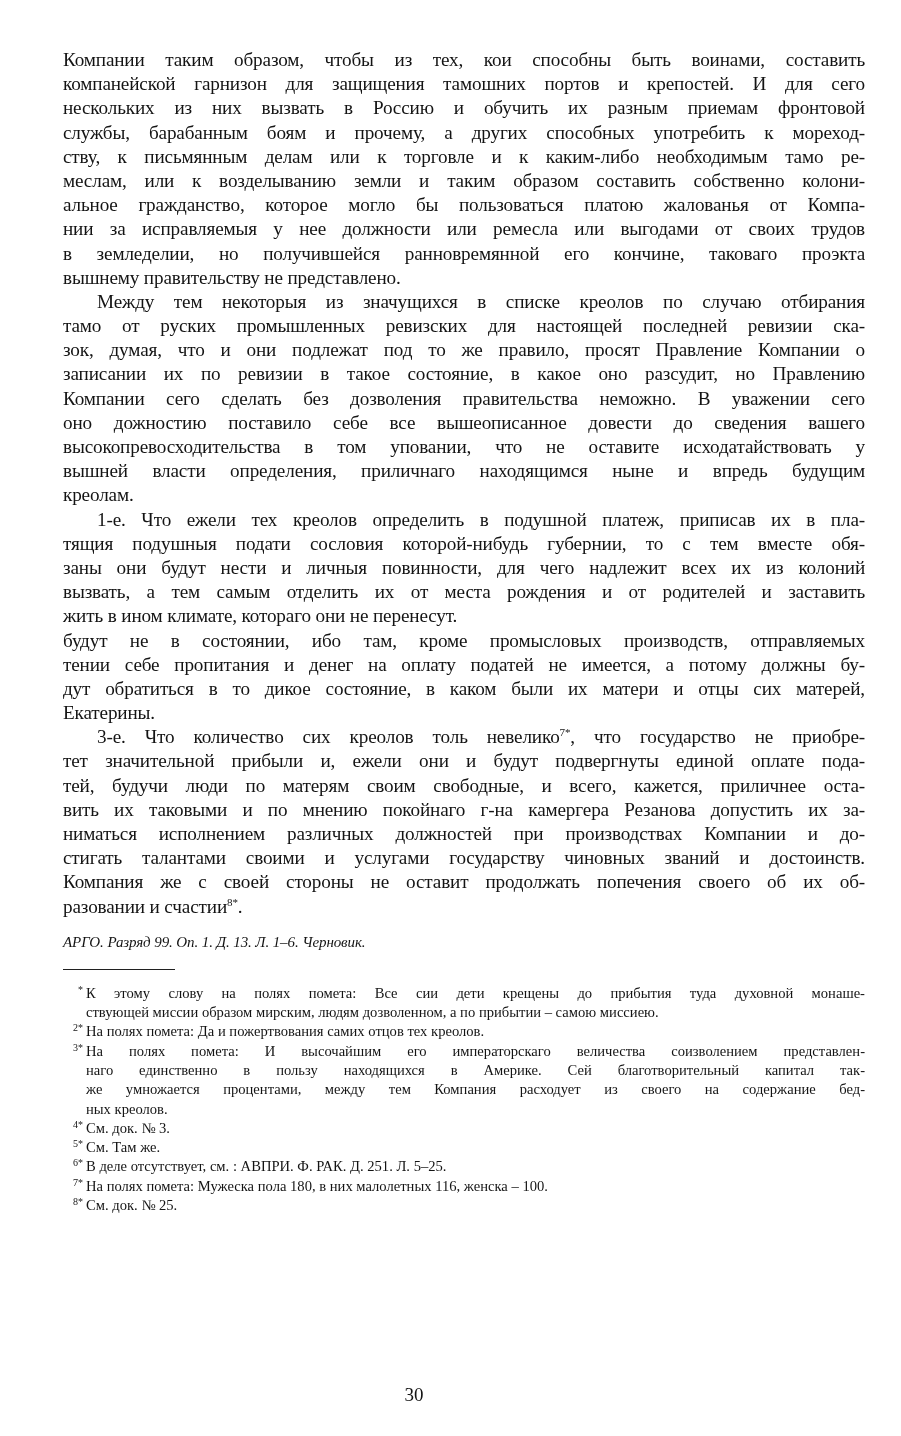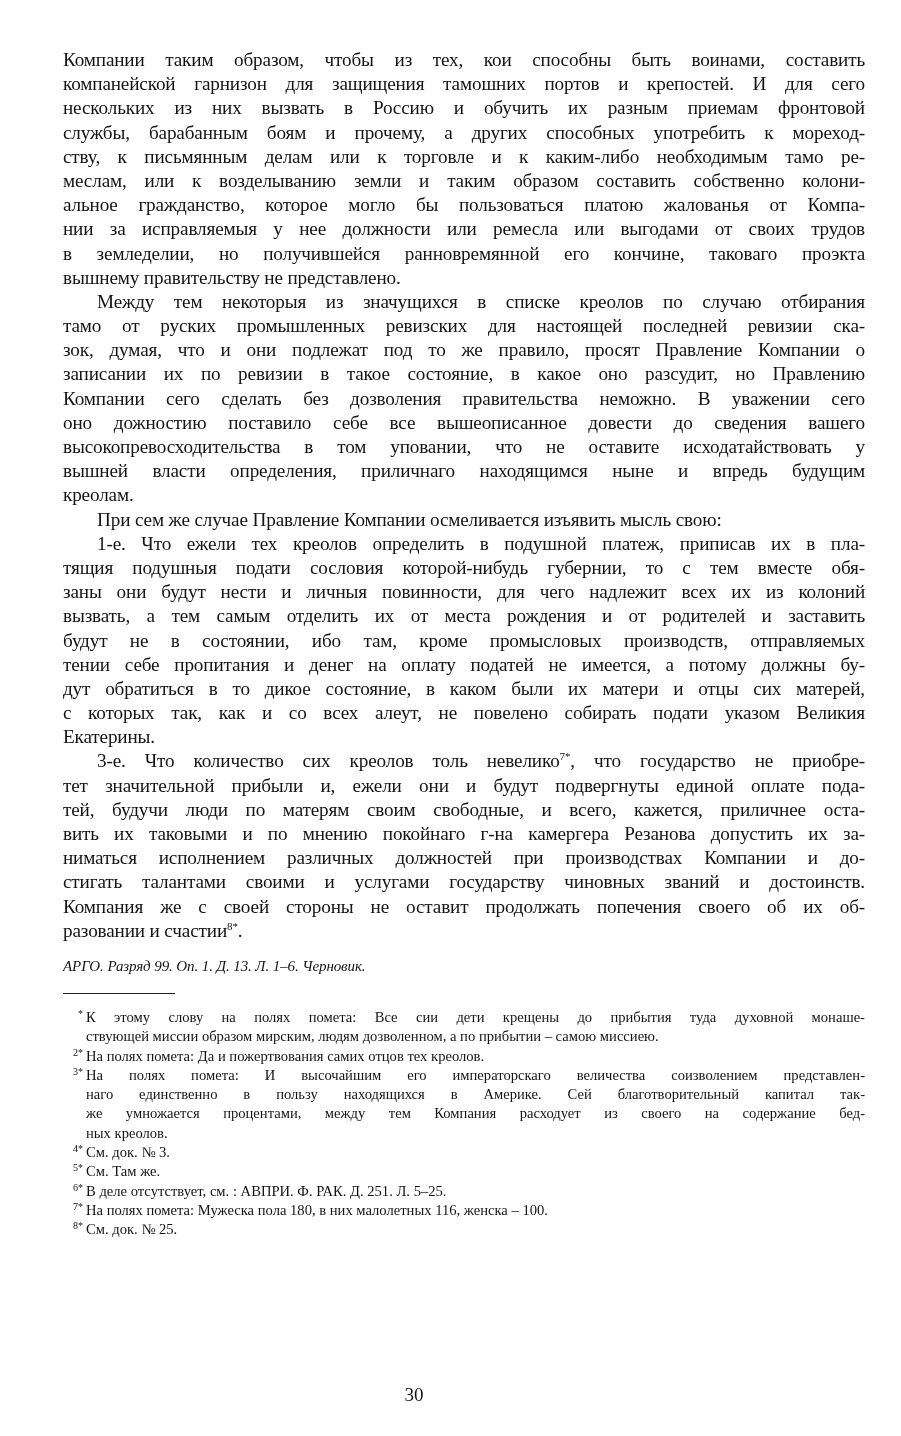--- a/index.html
+++ b/index.html
@@ -128,33 +128,30 @@
         <span class="line"><span>тамо от руских промышленных ревизских для настоящей последней ревизии ска-</span></span>
         <span class="line"><span>зок, думая, что и они подлежат под то же правило, просят Правление Компании о</span></span>
         <span class="line"><span>записании их по ревизии в такое состояние, в какое оно разсудит, но Правлению</span></span>
         <span class="line"><span>Компании сего сделать без дозволения правительства неможно. В уважении сего</span></span>
         <span class="line"><span>оно дожностию поставило себе все вышеописанное довести до сведения вашего</span></span>
         <span class="line"><span>высокопревосходительства в том уповании, что не оставите исходатайствовать у</span></span>
         <span class="line"><span>вышней власти определения, приличнаго находящимся ныне и впредь будущим</span></span>
         <span class="line last"><span>креолам.</span></span>
       </div>
       <div class="para">
-        <span class="line indent last"><span>При сем же случае Правление Компании осмеливается изъявить мысль свою:</span></span>
-      </div>
-      <div class="para">
         <span class="line indent"><span>1-е. Что ежели тех креолов определить в подушной платеж, приписав их в пла-</span></span>
         <span class="line"><span>тящия подушныя подати сословия которой-нибудь губернии, то с тем вместе обя-</span></span>
         <span class="line"><span>заны они будут нести и личныя повинности, для чего надлежит всех их из колоний</span></span>
         <span class="line"><span>вызвать, а тем самым отделить их от места рождения и от родителей и заставить</span></span>
+        <span class="line last"><span>жить в ином климате, котораго они не перенесут.</span></span>
       </div>
       <div class="para">
         <span class="line"><span>будут не в состоянии, ибо там, кроме промысловых производств, отправляемых</span></span>
         <span class="line"><span>тении себе пропитания и денег на оплату податей не имеется, а потому должны бу-</span></span>
         <span class="line"><span>дут обратиться в то дикое состояние, в каком были их матери и отцы сих матерей,</span></span>
-        <span class="line"><span>с которых так, как и со всех алеут, не повелено собирать подати указом Великия</span></span>
         <span class="line last"><span>Екатерины.</span></span>
       </div>
       <div class="para">
         <span class="line indent"><span>3-е. Что количество сих креолов толь невелико</span><sup class="fn">7*</sup><span>, что государство не приобре-</span></span>
         <span class="line"><span>тет значительной прибыли и, ежели они и будут подвергнуты единой оплате пода-</span></span>
         <span class="line"><span>тей, будучи люди по матерям своим свободные, и всего, кажется, приличнее оста-</span></span>
         <span class="line"><span>вить их таковыми и по мнению покойнаго г-на камергера Резанова допустить их за-</span></span>
         <span class="line"><span>ниматься исполнением различных должностей при производствах Компании и до-</span></span>
         <span class="line"><span>стигать талантами своими и услугами государству чиновных званий и достоинств.</span></span>
         <span class="line"><span>Компания же с своей стороны не оставит продолжать попечения своего об их об-</span></span>

